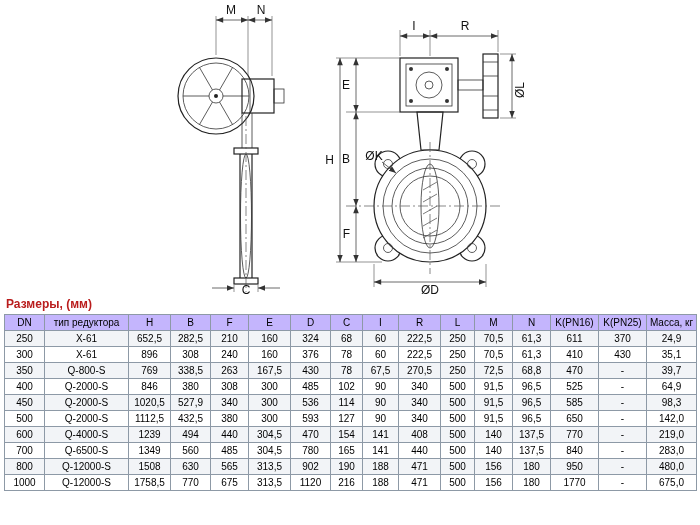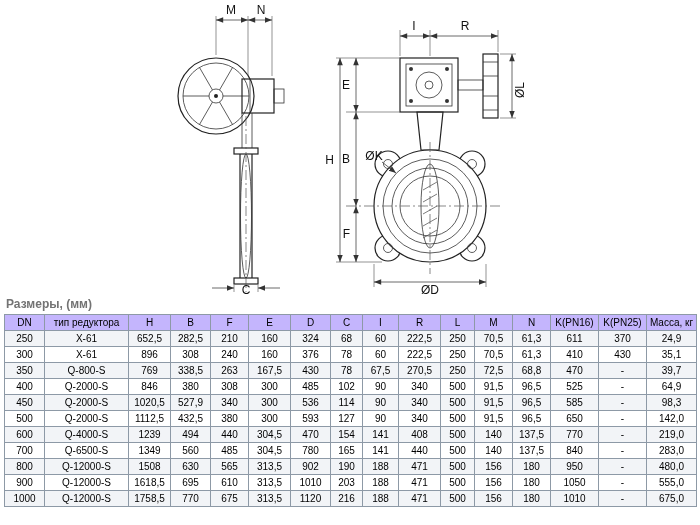--- a/index.html
+++ b/index.html
@@ -12,21 +12,21 @@
   .solid { stroke: #222; stroke-width: 1.2; fill: none; }
   .thin  { stroke: #333; stroke-width: 0.8; fill: none; }
   .whitefill { fill: #ffffff; }
   .dim   { stroke: #444; stroke-width: 0.8; fill: none; }
   .ext   { stroke: #666; stroke-width: 0.7; fill: none; }
   .cl    { stroke: #555; stroke-width: 0.7; fill: none; stroke-dasharray: 10 3 2 3; }
   .hatch { stroke: #444; stroke-width: 0.7; }
   text.dl { font: 12px "Liberation Sans", sans-serif; fill: #111; }
 
   
-  .dims-title { font: bold 12px "Liberation Sans", sans-serif; color: #737373;
+  .dims-title { font: bold 12px "Liberation Sans", sans-serif; color: #b91c1c;
                 margin: 2px 0 3px 6px; }
   table.dims { border-collapse: collapse; table-layout: fixed; width: 692px;
                margin: 0 4px; font: 10px "Liberation Sans", sans-serif; color: #000; }
   table.dims th, table.dims td { border: 1px solid #8d99a6; text-align: center;
                padding: 1px 2px; height: 13px; line-height: 13px;
                white-space: nowrap; overflow: hidden; }
   table.dims thead th { background: #c4b5fd; font-weight: normal; }
   table.dims tbody tr:nth-child(odd)  { background: #f2f4f7; }
   table.dims tbody tr:nth-child(even) { background: #ffffff; }
 </style>
@@ -390,51 +390,33 @@
           <td>188</td>
           <td>471</td>
           <td>500</td>
           <td>156</td>
           <td>180</td>
           <td>950</td>
           <td>-</td>
           <td>480,0</td>
         </tr>
         <tr>
-          <td>900</td>
-          <td>Q-12000-S</td>
-          <td>1618,5</td>
-          <td>695</td>
-          <td>610</td>
-          <td>313,5</td>
-          <td>1010</td>
-          <td>203</td>
-          <td>188</td>
-          <td>471</td>
-          <td>500</td>
-          <td>156</td>
-          <td>180</td>
-          <td>1050</td>
-          <td>-</td>
-          <td>555,0</td>
-        </tr>
-        <tr>
           <td>1000</td>
           <td>Q-12000-S</td>
           <td>1758,5</td>
           <td>770</td>
           <td>675</td>
           <td>313,5</td>
           <td>1120</td>
           <td>216</td>
           <td>188</td>
           <td>471</td>
           <td>500</td>
           <td>156</td>
           <td>180</td>
-          <td>1010</td>
+          <td>1770</td>
           <td>-</td>
           <td>675,0</td>
         </tr>
       </tbody>
   </table>
 
 </div>
 
 </body></html>

